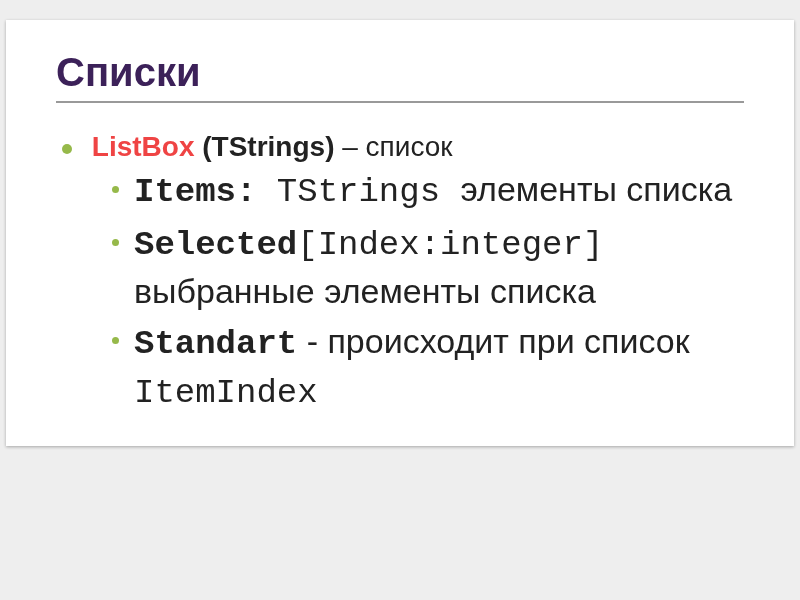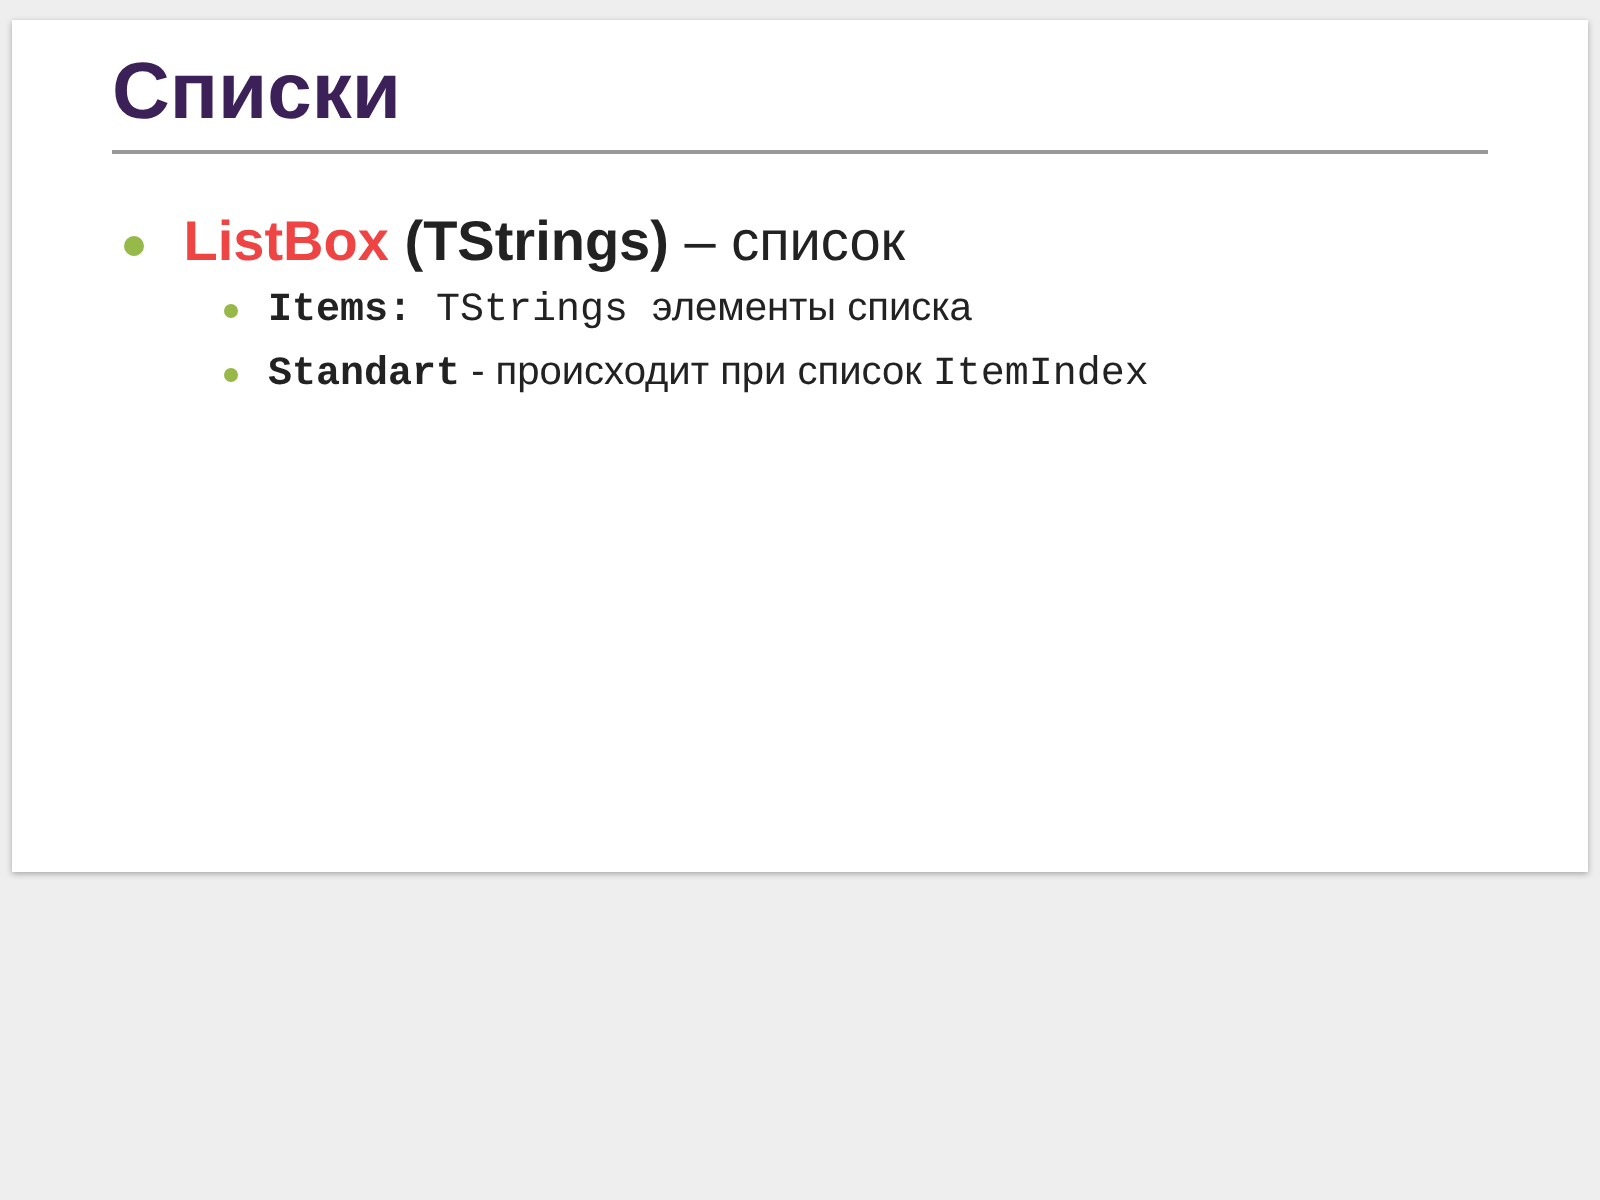--- a/index.html
+++ b/index.html
@@ -6,27 +6,27 @@
     margin: 0;
     padding: 0;
     width: 800px;
     height: 600px;
     background: #eeeeee;
     font-family: Arial, Helvetica, sans-serif;
   }
   .slide {
     position: absolute;
     left: 6px;
-    top: 10px;
+    top: 20px;
     width: 788px;
     height: 426px;
     background: #ffffff;
     box-shadow: 0 1px 3px rgba(0,0,0,0.3);
     box-sizing: border-box;
-    padding: 14px 50px 30px 50px;
+    padding: 30px 50px 30px 50px;
   }
   .title {
     font-family: Arial, Helvetica, sans-serif;
     font-size: 40px;
     font-weight: bold;
     color: #3c2159;
     margin: 0 0 6px 0;
   }
   .rule {
     border: none;
@@ -55,21 +55,21 @@
     color: #222;
     margin-bottom: 6px;
   }
   ul.level2 {
     margin: 4px 0 0 0;
     padding-left: 48px;
     list-style: none;
   }
   ul.level2 > li {
     position: relative;
-    font-size: 20px;
+    font-size: 34px;
     color: #222;
     line-height: 1.35;
     margin-bottom: 4px;
     padding-left: 2px;
   }
   ul.level2 > li::before {
     content: "";
     position: absolute;
     left: -20px;
     top: 0.55em;
@@ -95,18 +95,21 @@
       <span> </span>
       <b>(TStrings)</b>
       <span> – </span>
       <span>список</span>
 
       <ul class="level2">
         <li>
           <span class="monob">Items:</span><span class="mono"> TStrings </span><span>элементы списка</span>
         </li>
         <li>
+          <span class="monob">Selected</span><span class="mono">[Index:integer] </span><span>выбранные элементы списка</span>
+        </li>
+        <li>
           <span class="monob">Standart</span><span> - </span><span>происходит при список </span><span class="mono">ItemIndex</span>
         </li>
       </ul>
     </li>
   </ul>
 </div>
 
 </body></html>

